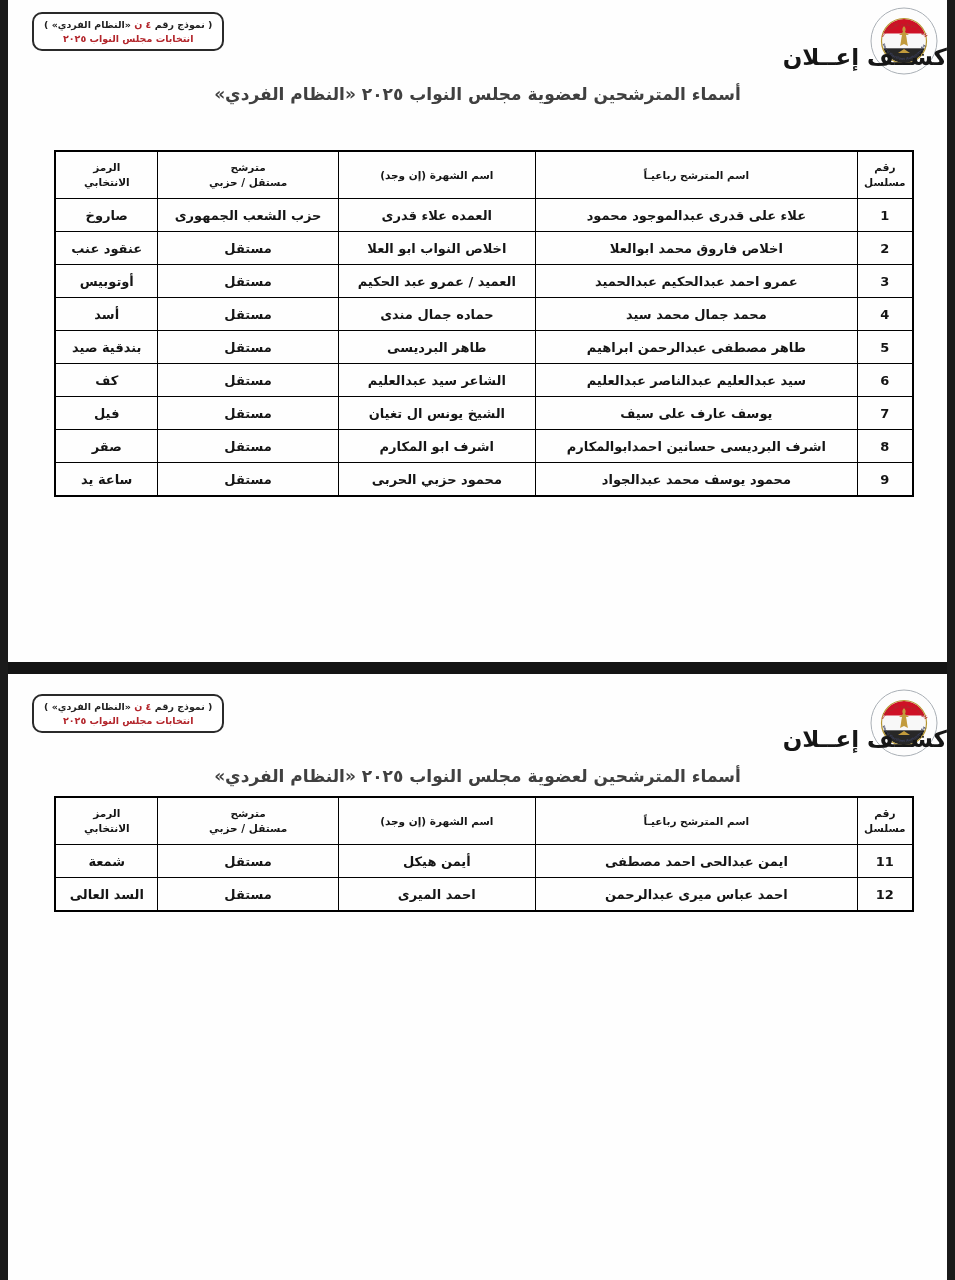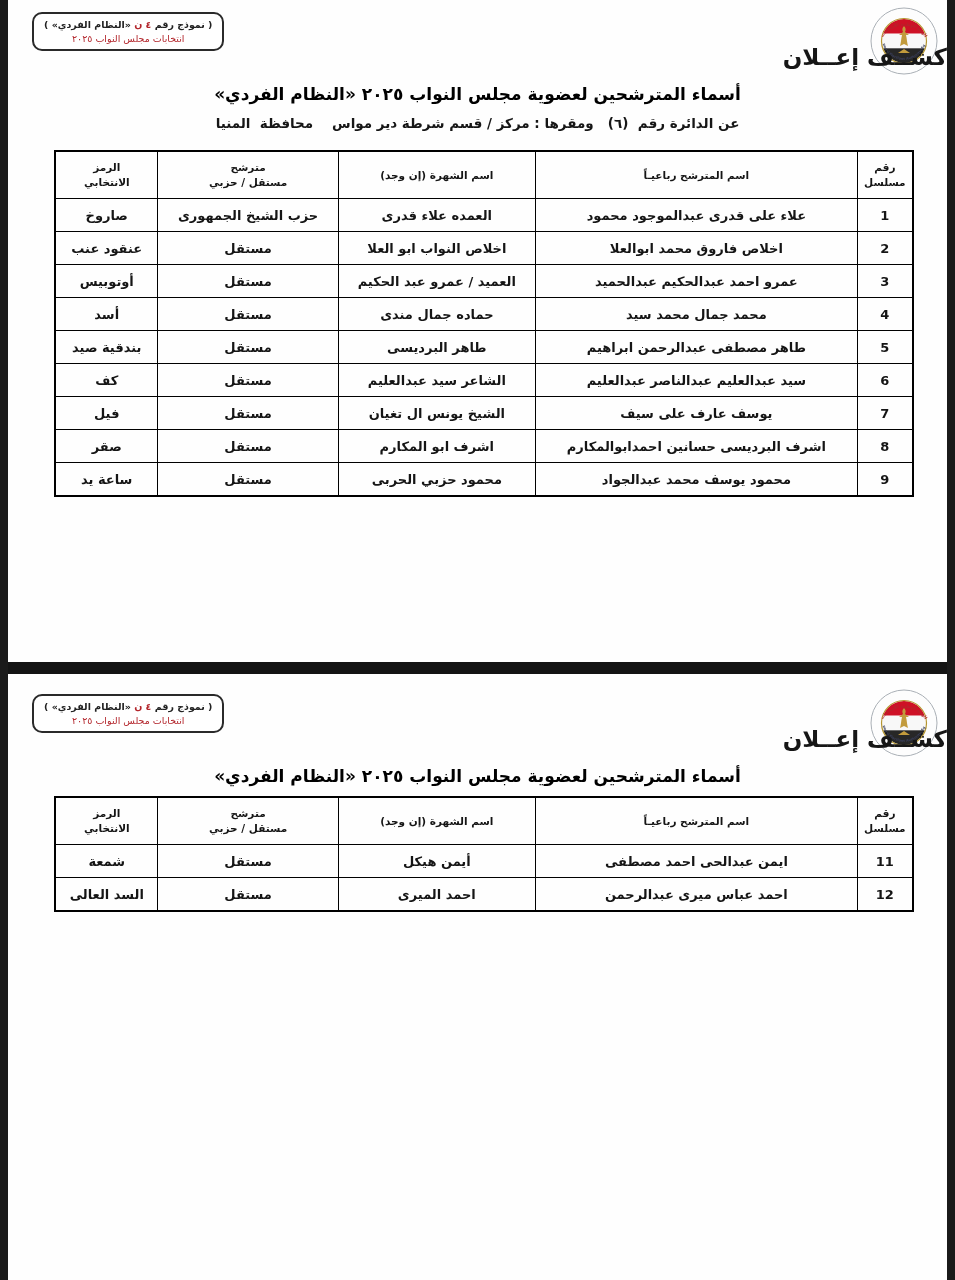--- a/index.html
+++ b/index.html
@@ -10,28 +10,28 @@
   .page-sep{position:absolute;left:0;top:662px;width:955px;height:12px;background:#141414;}
   .page-2{top:674px;height:606px;}
   .side-border{position:absolute;top:0;width:8px;height:1280px;background:#1a1a1a;}
   .side-border.left{left:0;}
   .side-border.right{right:0;}
 
   .badge{position:absolute;left:24px;border:2px solid #2a2a2a;border-radius:10px;padding:4px 10px 3px;
          text-align:center;direction:rtl;line-height:14px;background:#fff;}
   .badge .l1{font-size:9.5px;font-weight:bold;color:#222;white-space:nowrap;}
   .badge .l1 .num{color:#b3262c;text-align:center;}
-  .badge .l2{font-size:9.5px;font-weight:normal;color:#b3262c;white-space:nowrap;}
+  .badge .l2{font-size:9.5px;font-weight:bold;color:#b3262c;white-space:nowrap;}
 
   .logo{position:absolute;right:8px;}
 
   .doc-title{position:absolute;left:0;width:100%;text-align:right;direction:rtl;
              font-size:23px;font-weight:bold;color:#161616;letter-spacing:0;}
   .doc-subtitle{position:absolute;left:0;width:100%;text-align:center;direction:rtl;
-                font-size:17px;font-weight:bold;color:#000000;}
+                font-size:17px;font-weight:bold;color:#404040;}
   .doc-district{position:absolute;left:0;width:100%;text-align:center;direction:rtl;
                 font-size:13.5px;font-weight:bold;color:#161616;white-space:pre;}
 
   table.cands{position:absolute;left:46px;width:860px;border-collapse:collapse;direction:rtl;
               border:2px solid #000;table-layout:fixed;}
   table.cands th, table.cands td{border:1.5px solid #000;text-align:center;vertical-align:middle;
               font-weight:bold;color:#151515;padding:1px 4px;overflow:hidden;}
   table.cands th{font-size:10.5px;height:44px;white-space:pre-line;line-height:15px;}
   table.cands td{font-size:13px;height:30px;}
   td.serial{font-family:"DejaVu Sans", sans-serif;font-size:12px;}
@@ -61,21 +61,20 @@
       <circle cx="35" cy="35" r="22.5" fill="none" stroke="#b5952f" stroke-width="1.2"></circle>
       <path d="M35 20c-2 2-2 4-1 6l-4 3h3c-1 4-1 8-2 11l4-2v5l-6 4h12l-6-4v-5l4 2c-1-3-1-7-2-11h3l-4-3c1-2 1-4-1-6z" fill="#c29b3c"></path>
       <path id="arcT0" d="M 11 39 A 24.5 24.5 0 0 1 59 39" fill="none"></path>
       <text font-size="4.2" fill="#b3262c" font-weight="bold"><textPath href="#arcT0" startOffset="50%" text-anchor="middle">الهيئة الوطنية للانتخابات</textPath></text>
       <path id="arcB0" d="M 13.5 38 A 22.5 22.5 0 0 0 56.5 38" fill="none"></path>
       <text font-size="3.4" fill="#3a3f5c" font-weight="bold"><textPath href="#arcB0" startOffset="50%" text-anchor="middle">National Elections Authority, Egypt</textPath></text>
     </svg>
 
     <div class="doc-title" style="top:44px;">كشــف إعــلان</div>
     <div class="doc-subtitle" style="top:84px;">أسماء المترشحين لعضوية مجلس النواب ٢٠٢٥ «النظام الفردي»</div>
-    <div class="doc-district" style="top:115px;">عن الدائرة رقم  (٦)   ومقرها : مركز / قسم شرطة دير مواس    محافظة  المنيا</div>
 
     <table class="cands" style="top:150px;">
       <colgroup>
         <col style="width:6.5%">
           <col style="width:37.5%">
           <col style="width:23%">
           <col style="width:21%">
           <col style="width:12%">
       </colgroup>
       <tbody>
@@ -86,21 +85,21 @@
         <th>اسم الشهرة (إن وجد)</th>
         <th>مترشح
 مستقل / حزبي</th>
         <th>الرمز
 الانتخابي</th>
       </tr>
       <tr>
         <td class="serial">1</td>
         <td>علاء على قدرى عبدالموجود محمود</td>
         <td>العمده علاء قدرى</td>
-        <td>حزب الشيخ الجمهورى</td>
+        <td>حزب الشعب الجمهورى</td>
         <td>صاروخ</td>
       </tr>
       <tr>
         <td class="serial">2</td>
         <td>اخلاص فاروق محمد ابوالعلا</td>
         <td>اخلاص النواب ابو العلا</td>
         <td>مستقل</td>
         <td>عنقود عنب</td>
       </tr>
       <tr>

